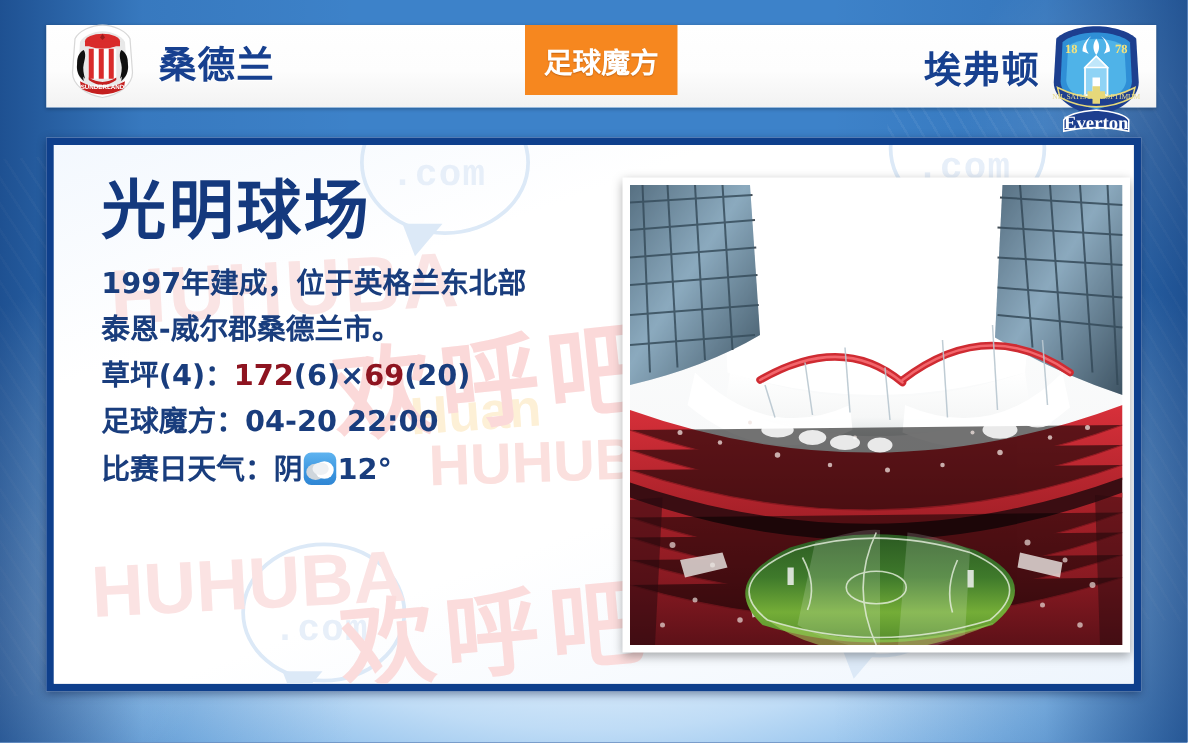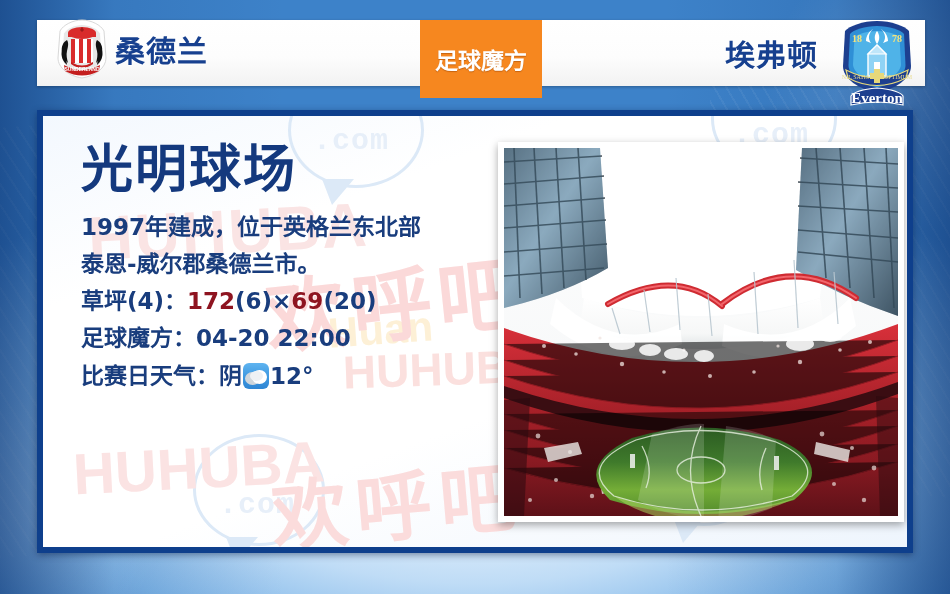--- a/index.html
+++ b/index.html
@@ -43,27 +43,27 @@
     position:absolute;left:37px;top:20px;width:888px;height:66px;
     background:linear-gradient(180deg,#ffffff 0%,#fdfdfd 55%,#f2f2f2 100%);
     box-shadow:0 1px 3px rgba(0,0,0,.28);
     display:flex;align-items:center;
   }
   .team-name{
     font-size:30px;font-weight:bold;color:#17408f;letter-spacing:1px;
     text-shadow:0 1px 0 rgba(255,255,255,.9);
     white-space:nowrap;
   }
-  #home-block{position:absolute;left:14px;top:0;height:58px;display:flex;align-items:center;gap:2px;}
-  #away-block{position:absolute;right:6px;top:0;height:66px;display:flex;align-items:center;gap:17px;}
+  #home-block{position:absolute;left:14px;top:0;height:58px;display:flex;align-items:center;gap:14px;}
+  #away-block{position:absolute;right:6px;top:0;height:66px;display:flex;align-items:center;gap:3px;}
 
   
   #brand{
     position:absolute;left:50%;top:0;transform:translateX(-50%);
-    width:122px;height:78px;background:#f6871f;
+    width:122px;height:56px;background:#f6871f;
     display:flex;align-items:center;justify-content:center;text-align:center;
   }
   #brand .brand-text{
     font-size:23px;font-weight:bold;color:#ffffff;letter-spacing:0px;
     font-family:"DejaVu Sans","Liberation Sans",sans-serif;
     text-shadow:0 1px 1px rgba(140,60,0,.45);
   }
 
   
   .crest{flex:0 0 auto;display:block;}

